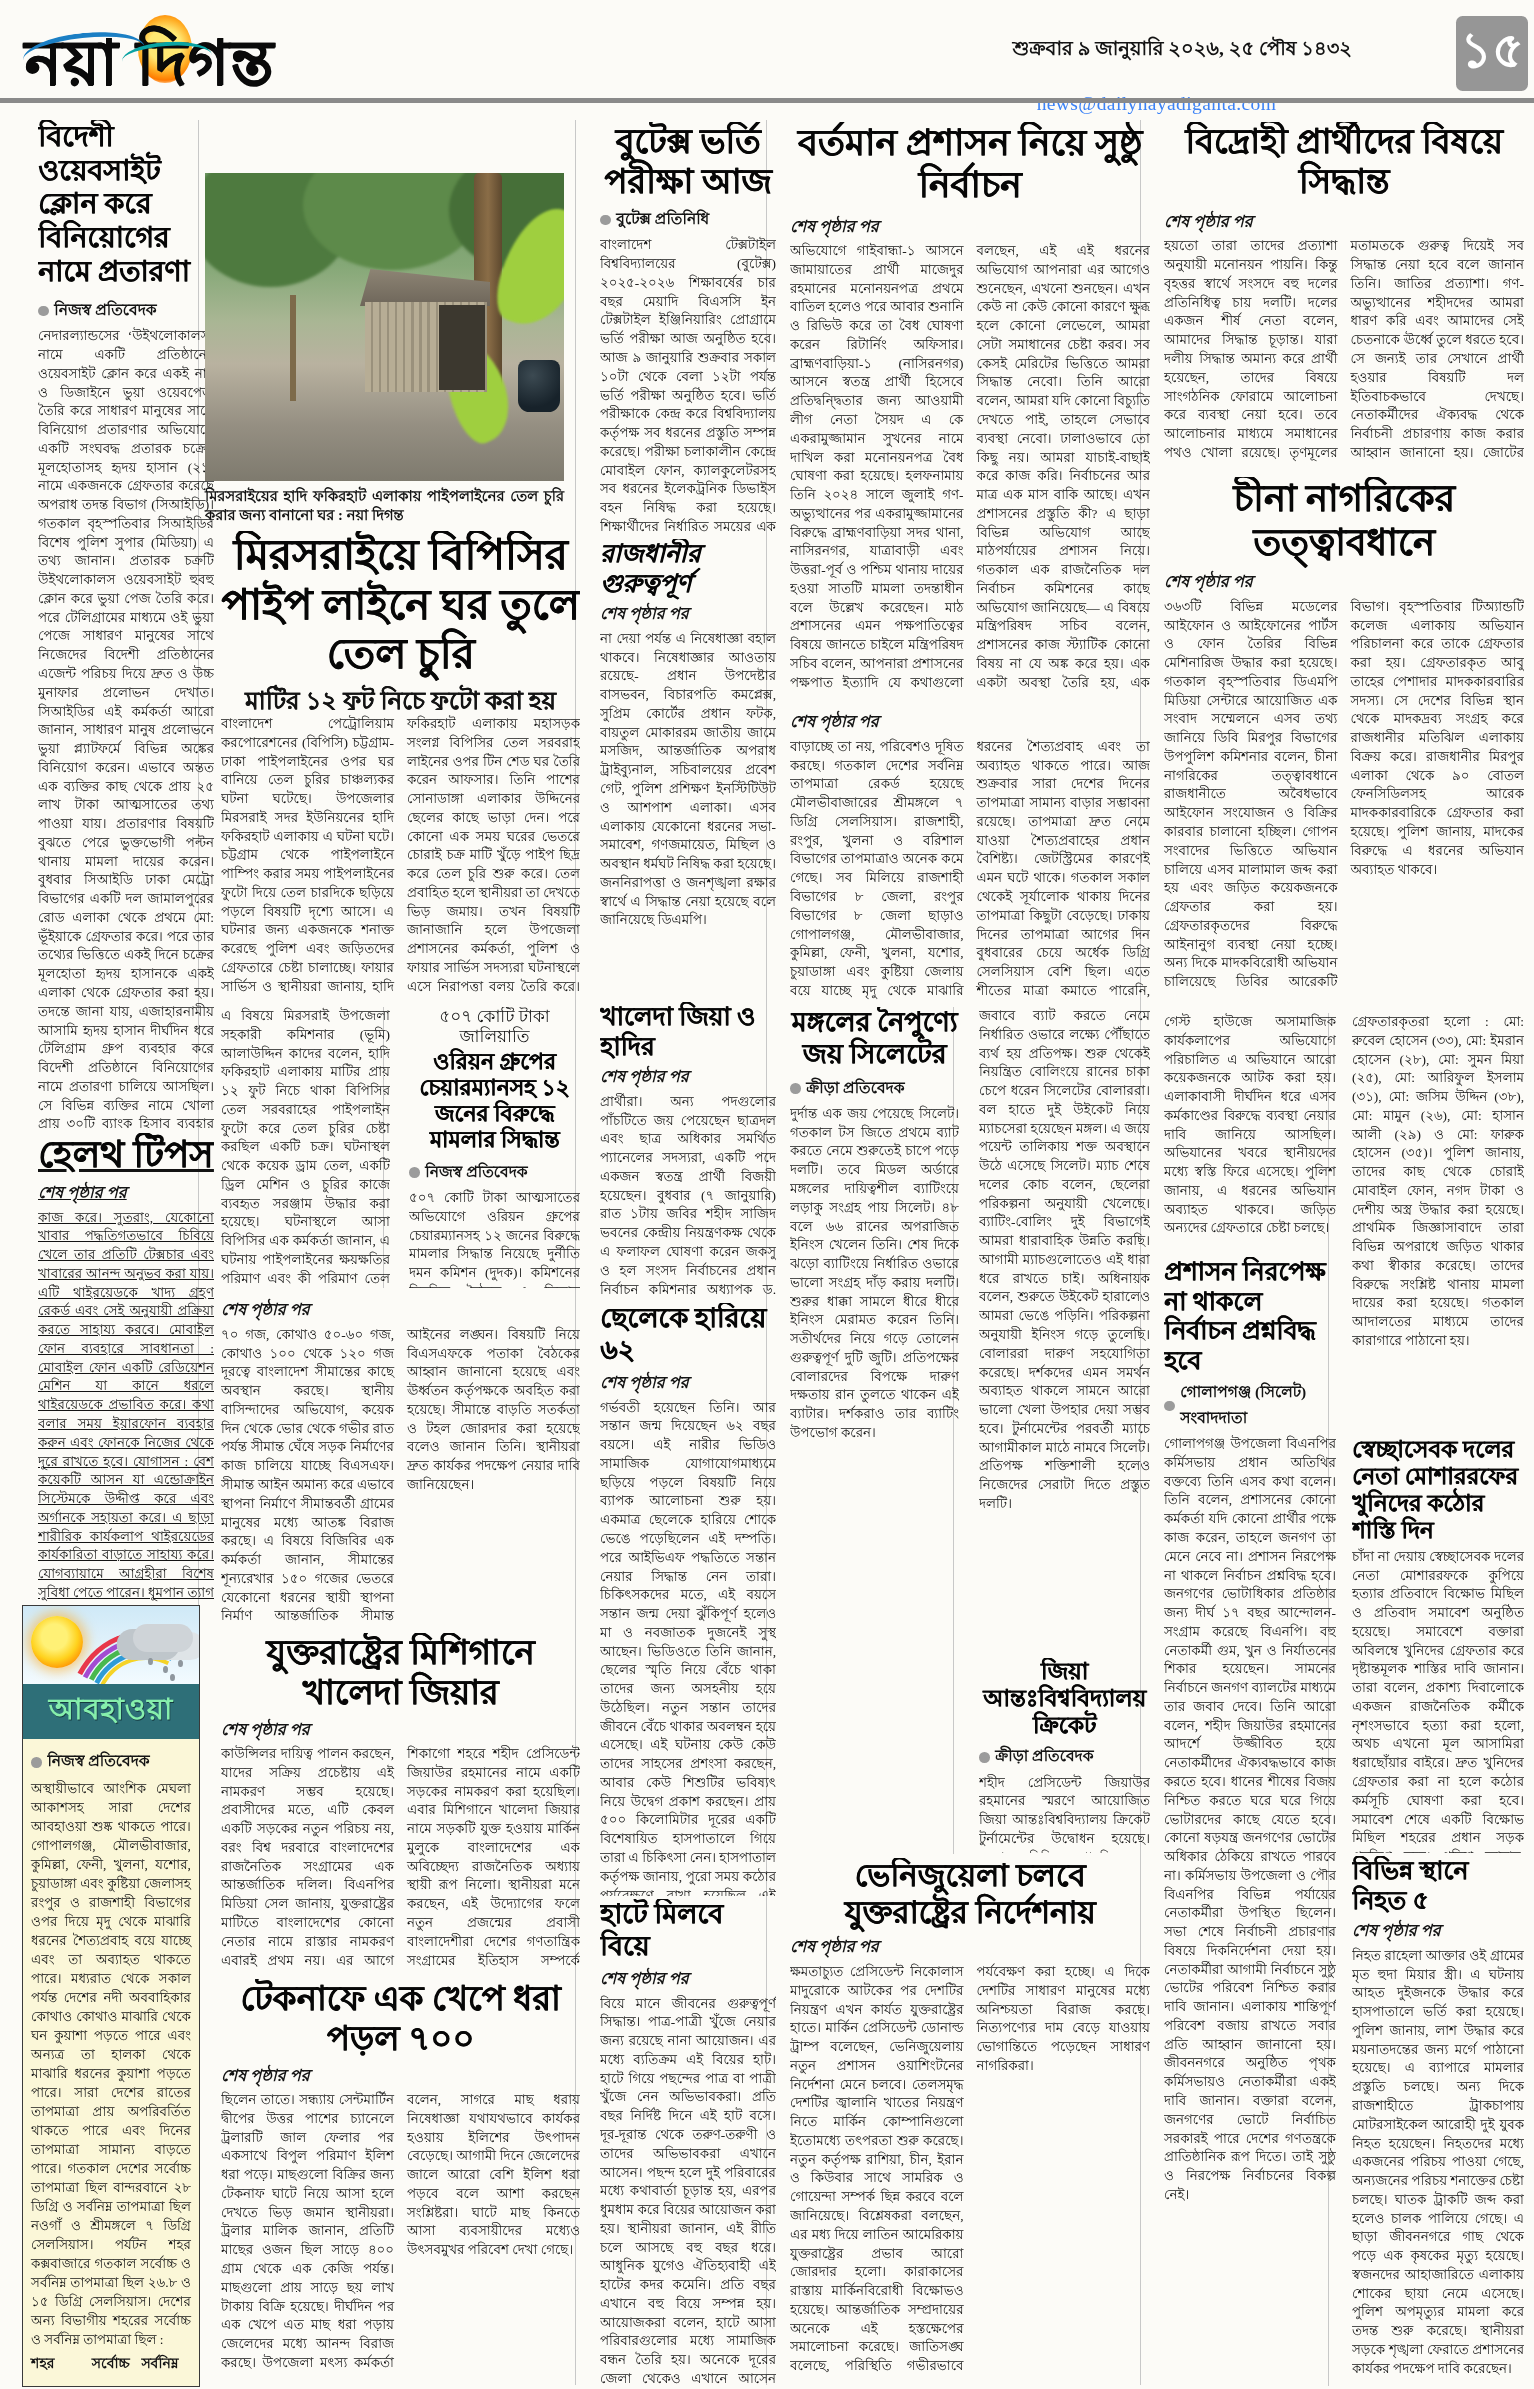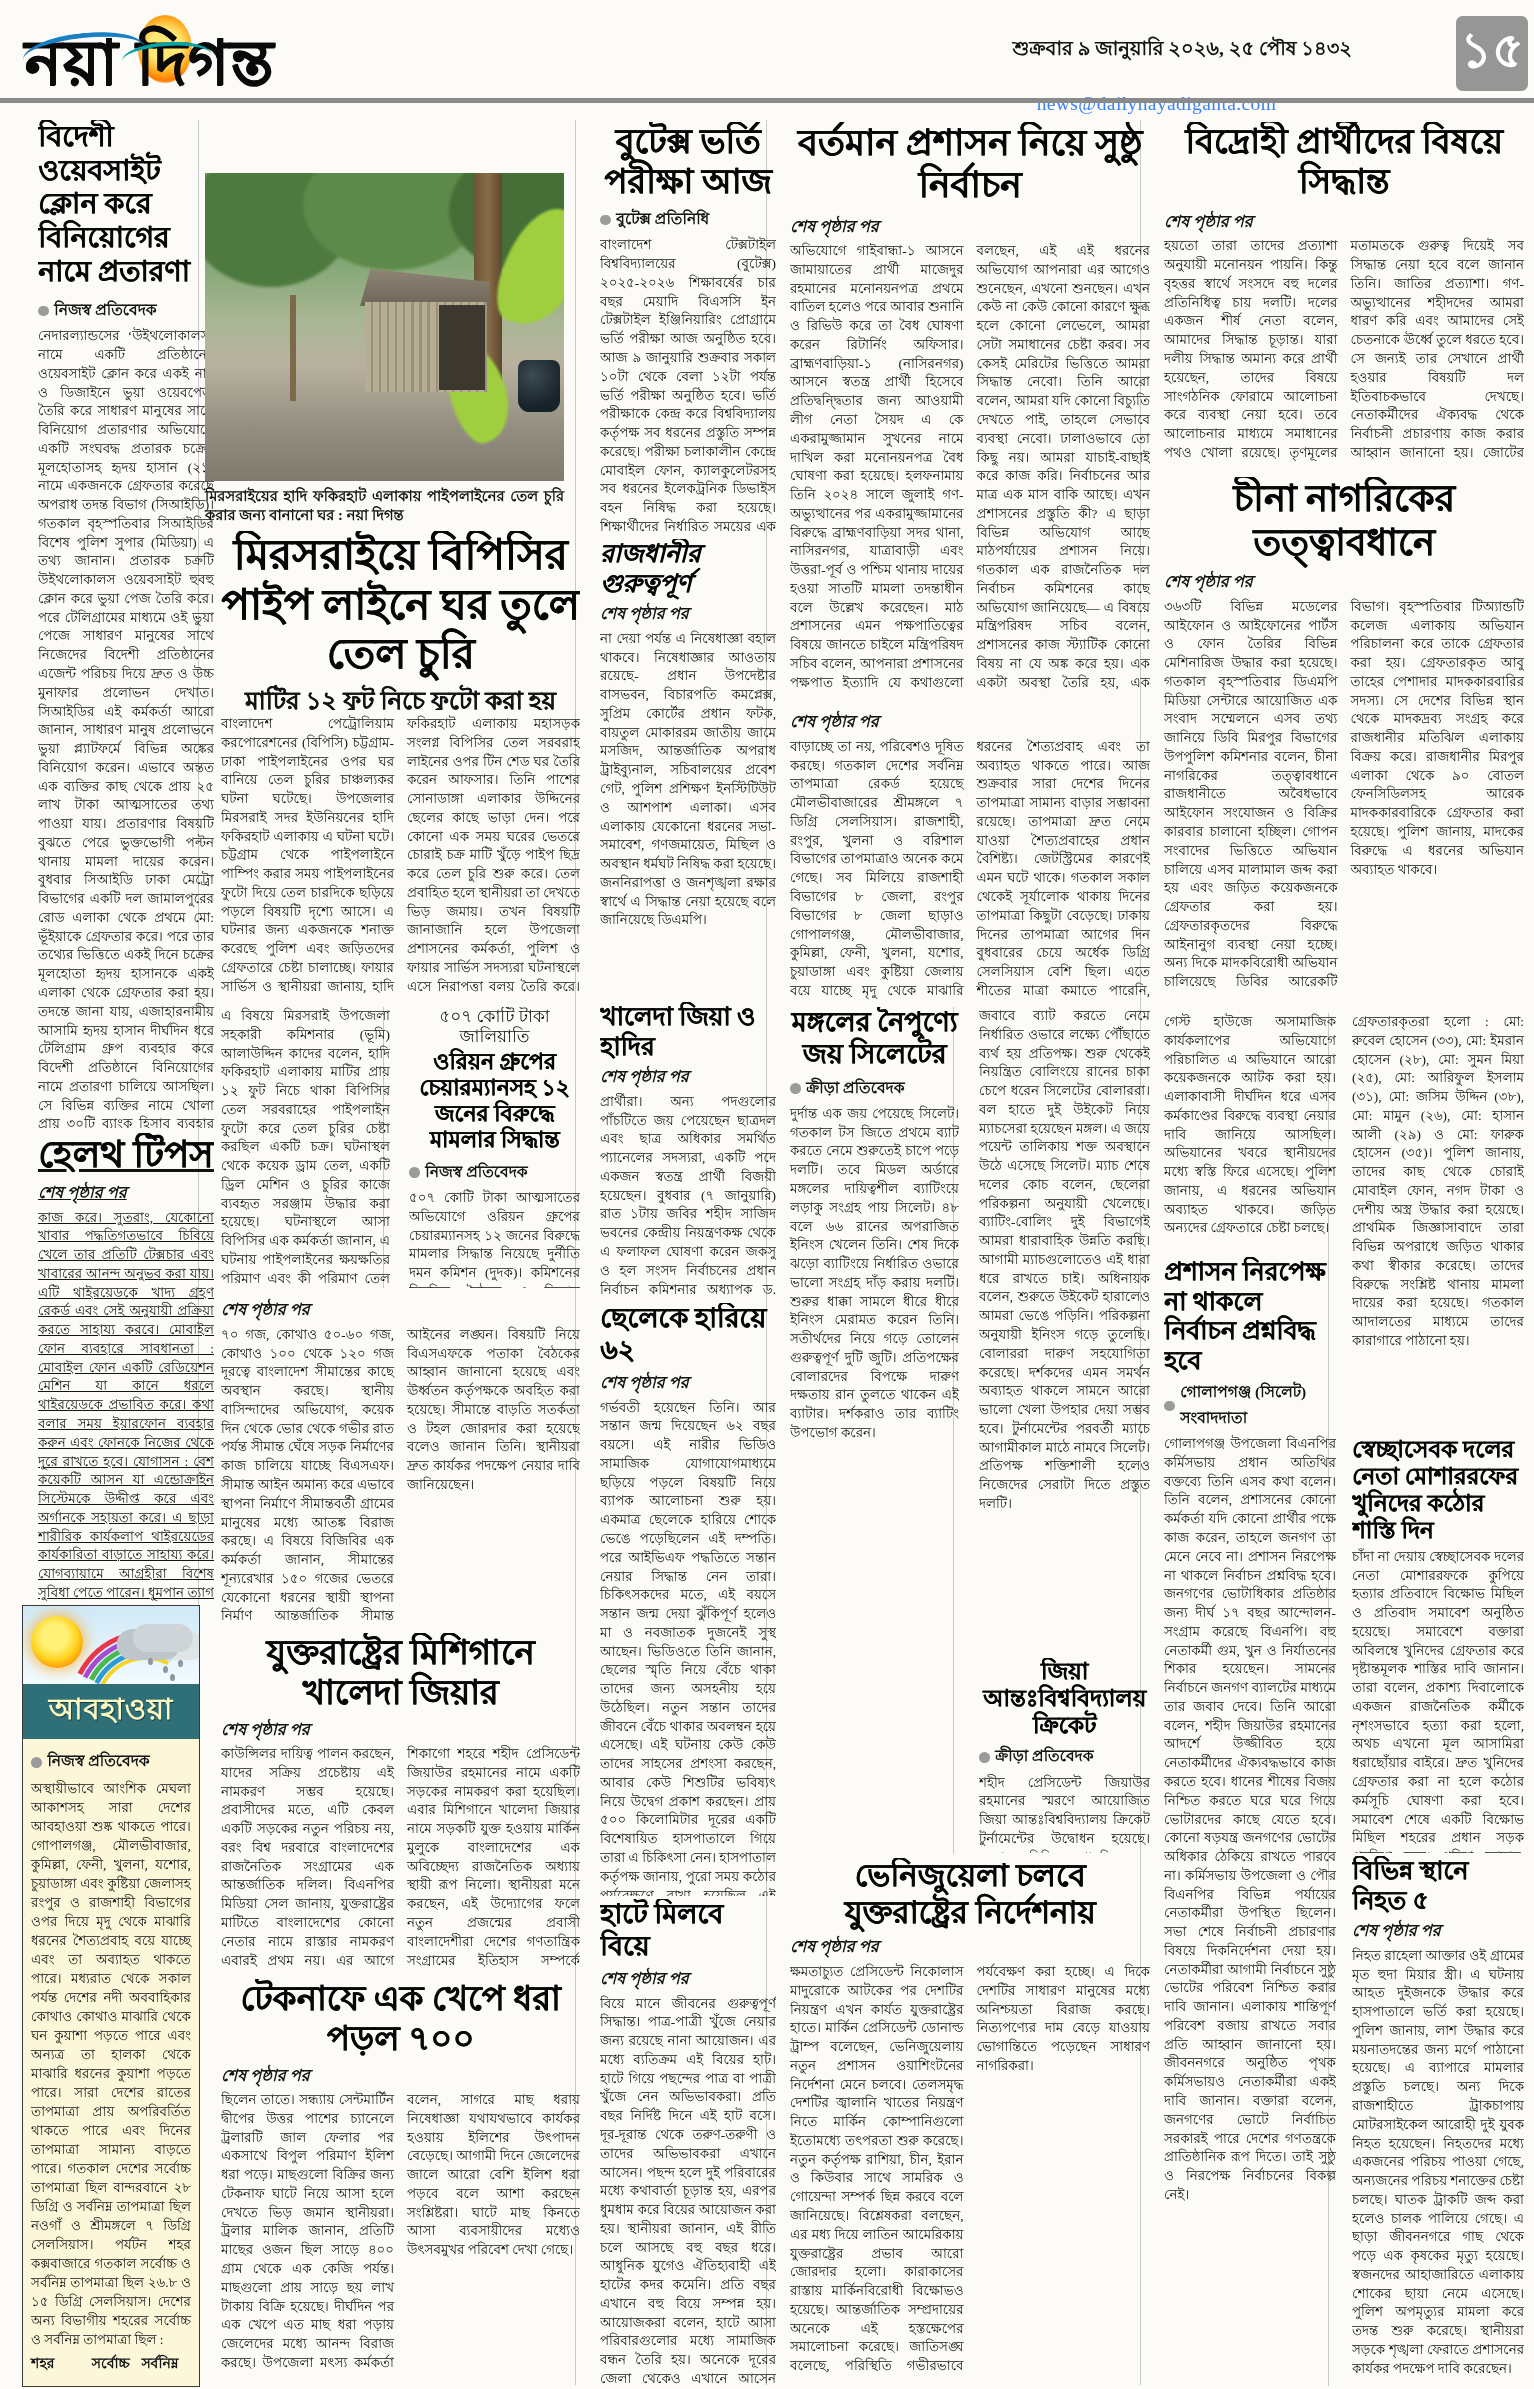--- a/index.html
+++ b/index.html
@@ -51,21 +51,21 @@
   .pole{background:#7d6a4a;}
   
   .wbox{border:1.6px solid #3a3a3a;background:#fbf7d8;display:flex;flex-direction:column;overflow:hidden;}
   .wsky{height:78px;position:relative;background:linear-gradient(180deg,#cfe9f7,#f3fbff);overflow:hidden;flex:0 0 auto;}
   .wsun{position:absolute;left:8.1px;top:9.8px;width:52px;height:52px;border-radius:50%;
     background:radial-gradient(circle at 45% 40%,#fff176 0 30%,#ffd21e 55%,#ff8c00 80%,#ff5e00 100%);box-shadow:0 0 11.4px 4.1px rgba(255,170,30,.55);}
   .arc{position:absolute;border-radius:50%;border-style:solid;border-color:transparent;}
   .wcloud{position:absolute;right:6.5px;top:18px;width:60px;height:28px;background:#cfd4d8;border-radius:16.3px;
     box-shadow:-14.7px 6.5px 0 1.6px #bfc6cb, 11.4px 8.1px 0 0 #dfe4e7;}
   .raindot{position:absolute;width:4.9px;height:7.3px;background:#8f979e;border-radius:50%;}
-  .wband{background:#2e6f78;color:#fef9c3;text-align:center;font-size:29px;font-weight:900;
+  .wband{background:#2e6f78;color:#86efac;text-align:center;font-size:29px;font-weight:900;
     letter-spacing:0.8px;padding:1.6px 0 4.9px 0;text-shadow:0.8px 0.8px 0 #143a40;flex:0 0 auto;}
   .winner{padding:4.9px 8.1px 6.5px 8.1px;display:flex;flex-direction:column;flex:1 1 auto;overflow:hidden;}
   .wbody{font-size:13.4px;line-height:1.42;text-align:justify;}
   .wtable{width:100%;border-collapse:collapse;font-size:14px;margin-top:4.9px;}
   .wtable td{padding:0.8px 0;line-height:1.35;}
   .wtable td:nth-child(2),.wtable td:nth-child(3){text-align:left;width:31%;}
   .wtable tr.hdr td{font-weight:bold;}
 </style>
 </head>
 <body>

